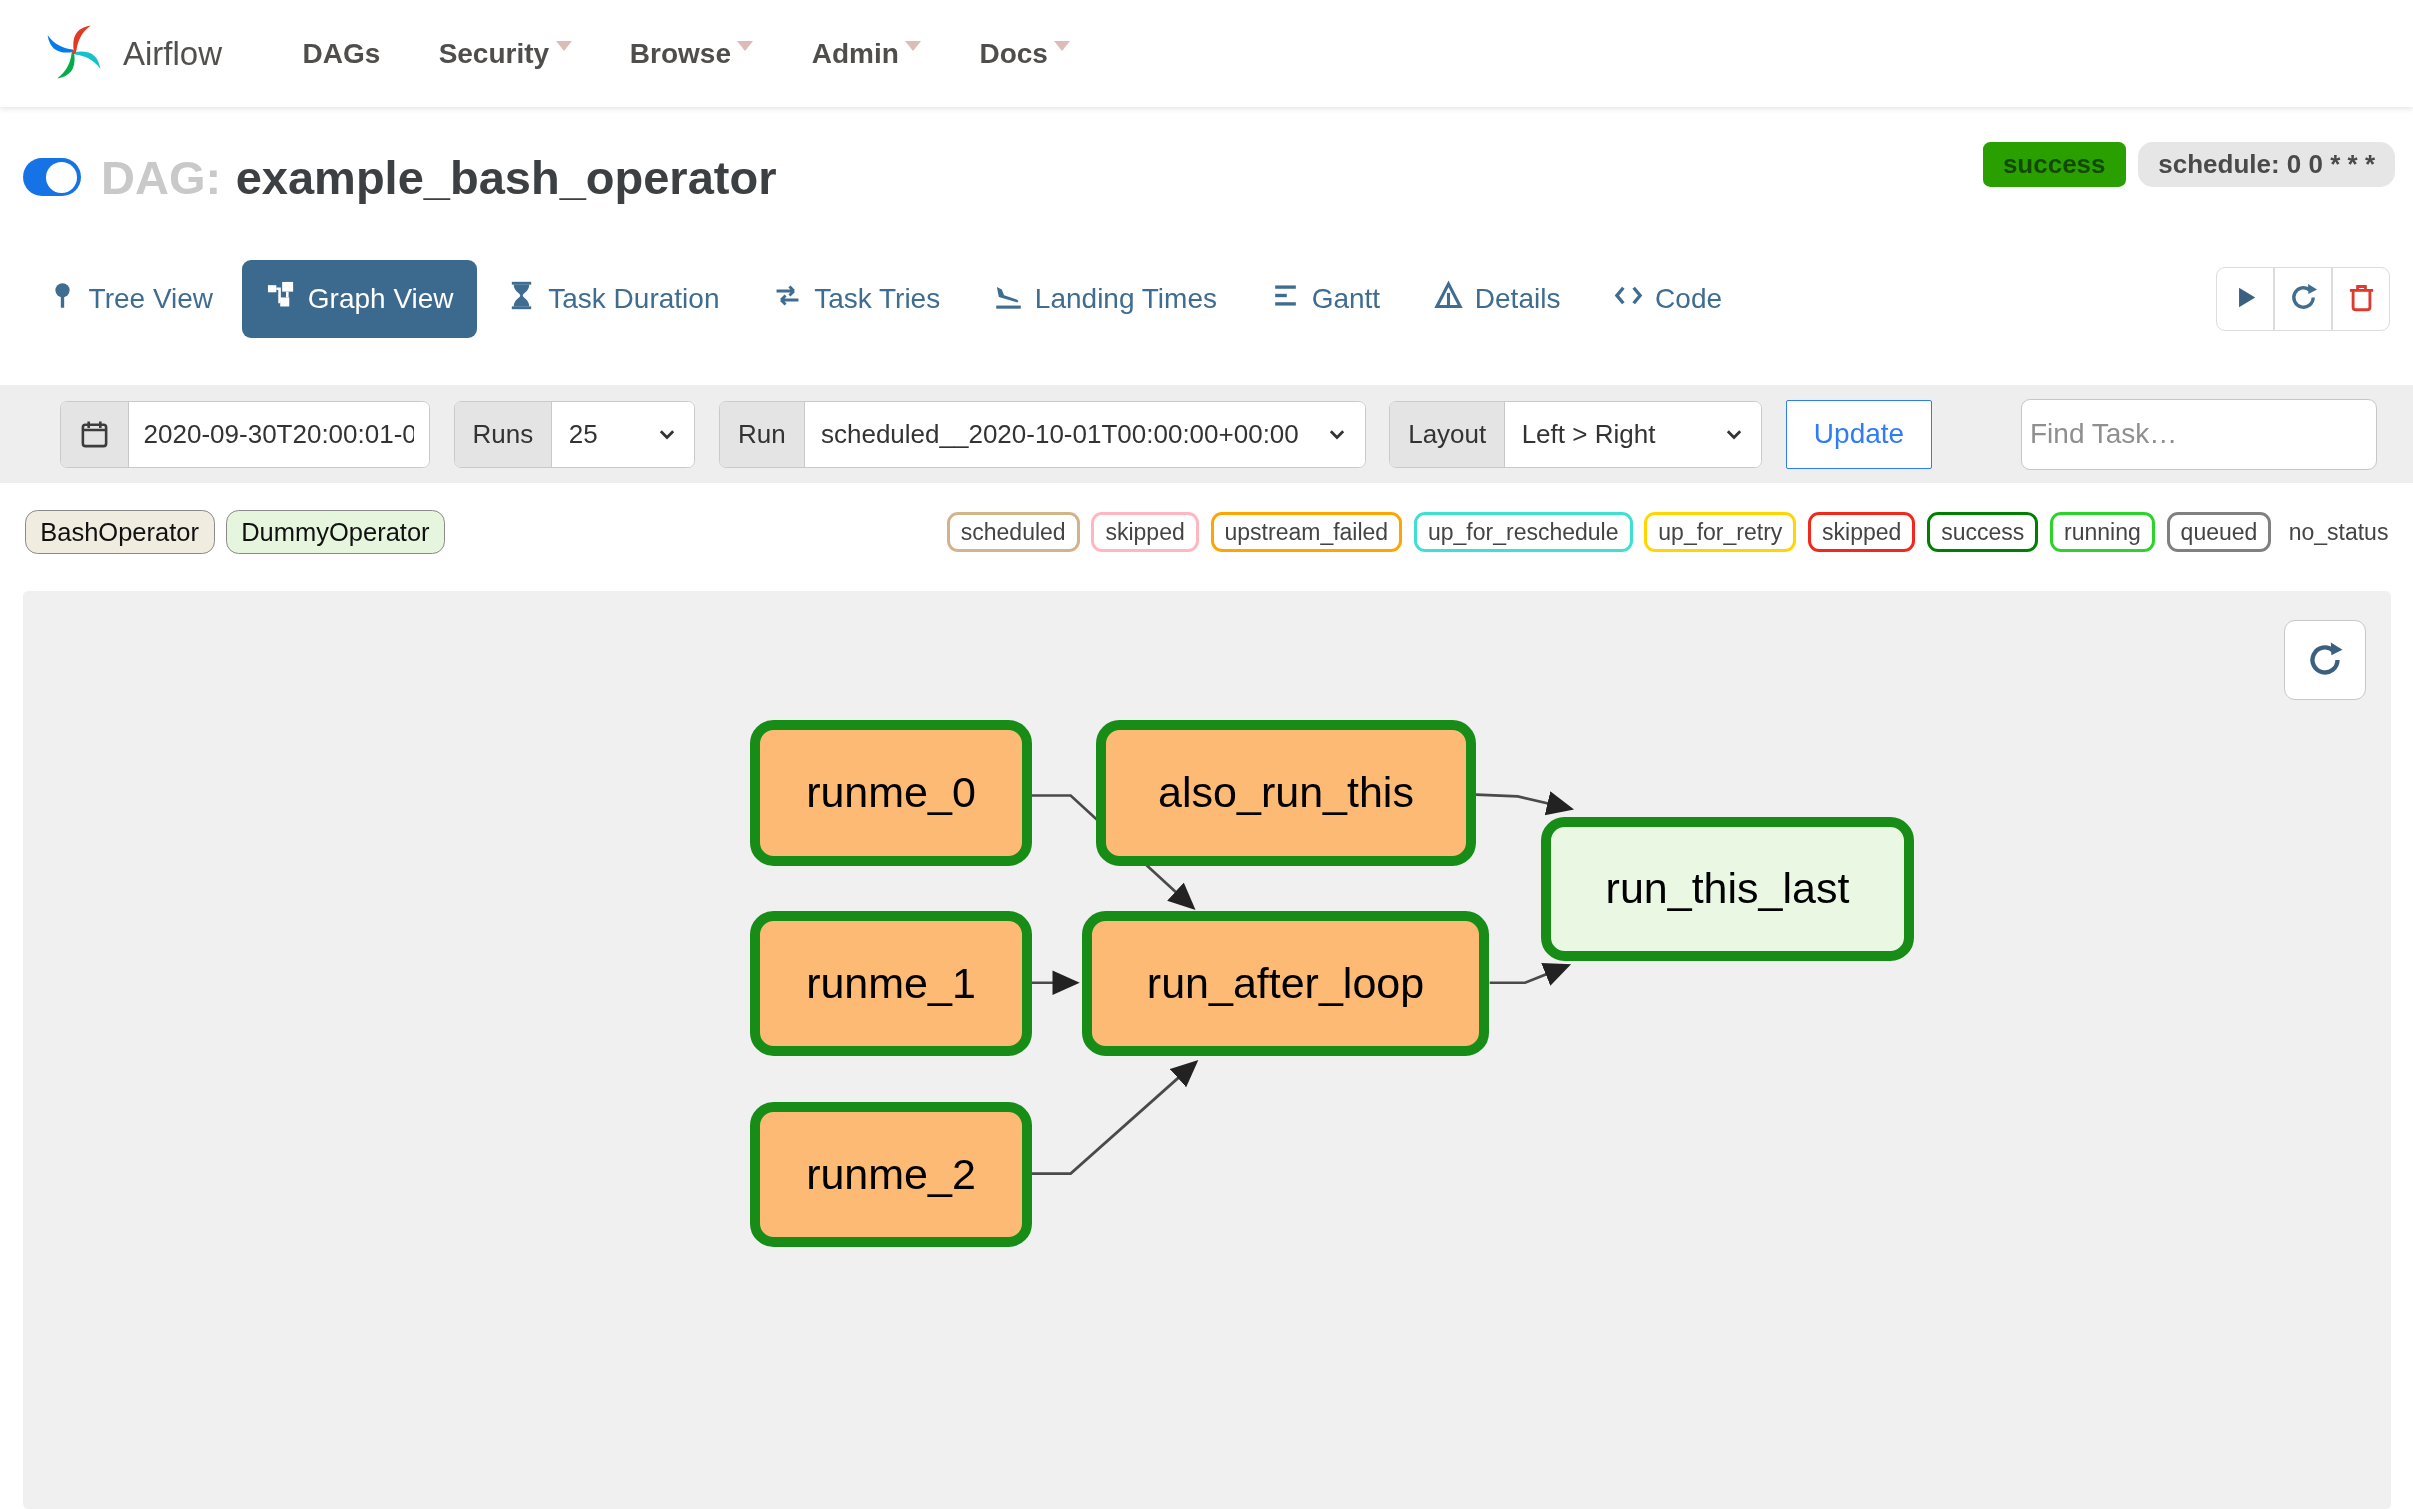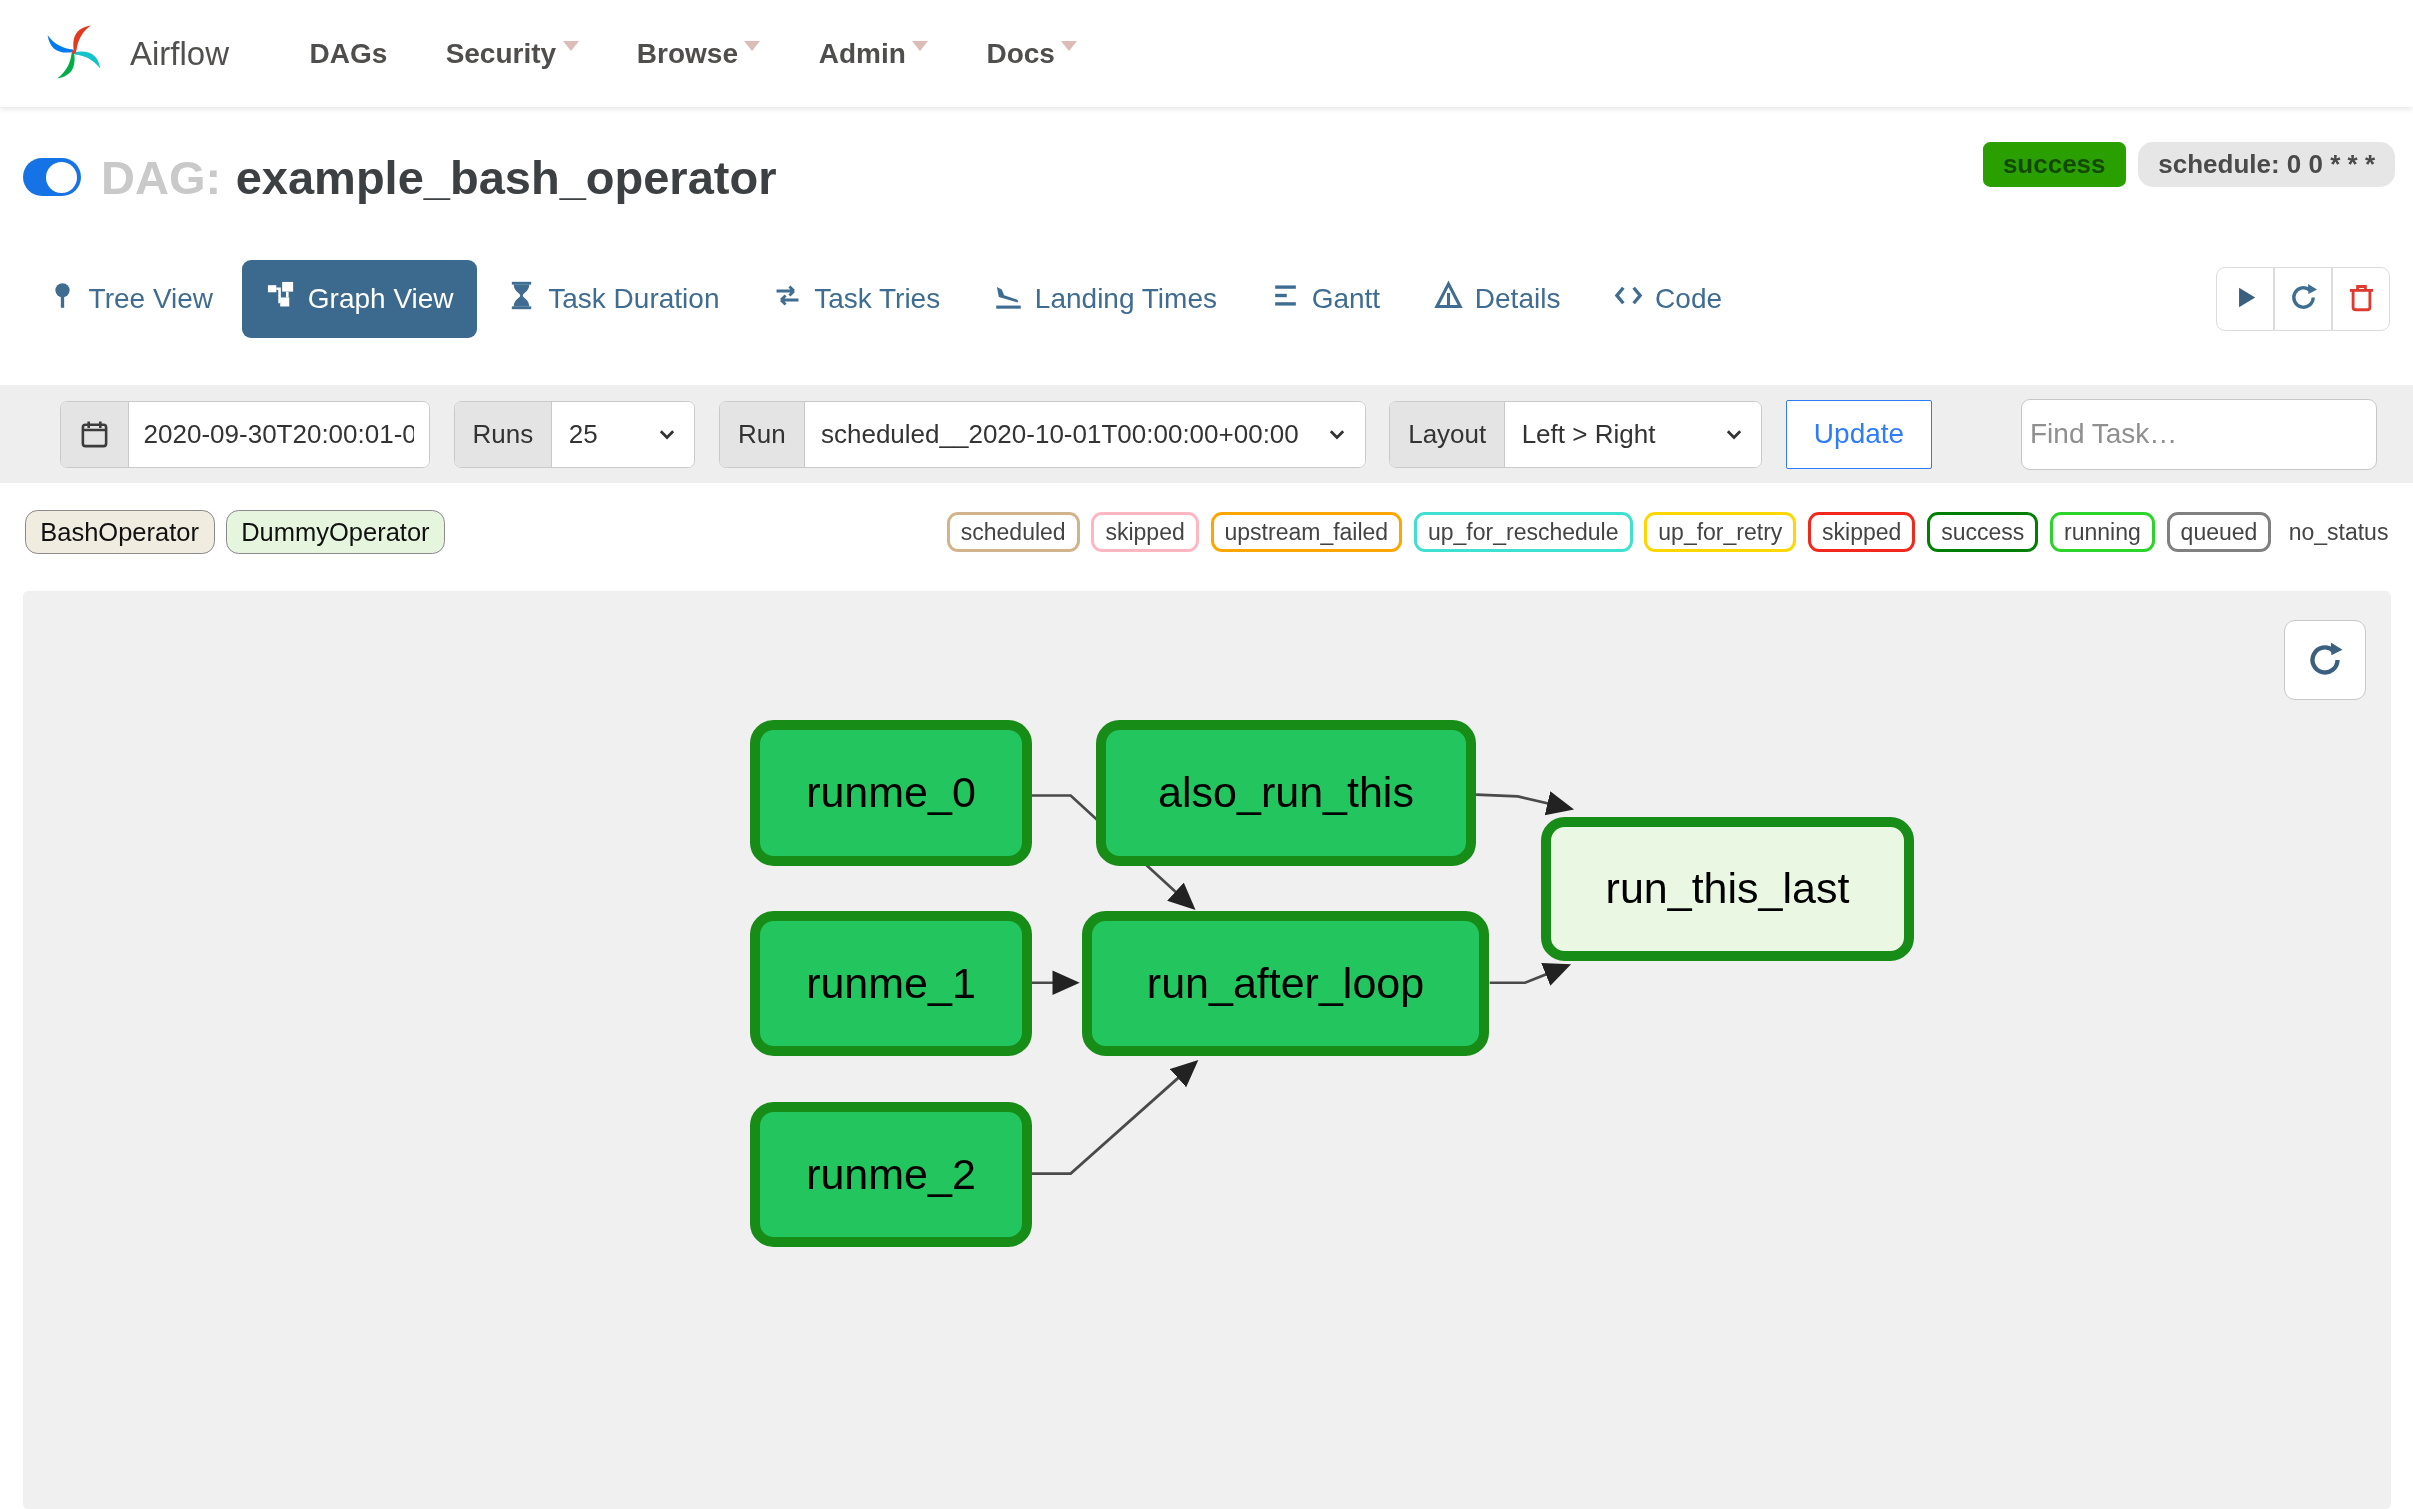--- a/index.html
+++ b/index.html
@@ -2,21 +2,21 @@
 <html style="font-size:14.6px"><head>
 <meta charset="utf-8">
 <style>
   * { margin:0; padding:0; box-sizing:border-box; }
   html,body { width:2413px; height:1510px; background:#fff; overflow:hidden;
               font-family:"Liberation Sans", sans-serif; color:#3c4043; }
 
   
   .navbar { height:107px; display:flex; align-items:center; padding:0 36px 0 44px;
             background:#fff; box-shadow:0 2.7px 5.5px rgba(0,0,0,.10); position:relative; z-index:5; }
-  .brand { display:flex; align-items:center; gap:26px; margin-right:55px; }
+  .brand { display:flex; align-items:center; gap:19px; margin-right:55px; }
   .brand-name { font-size:33px; color:#51504f; }
   .nav-items { display:flex; align-items:center; gap:7.3px; flex:1; }
   .nav-item { display:flex; align-items:flex-start; gap:6.4px; padding:18px 25.5px; cursor:pointer; }
   .nav-item .lbl { font-size:28px; font-weight:600; color:#4f4e4d; }
   .caret { width:0; height:0; border-left:8.2px solid transparent; border-right:8.2px solid transparent;
            border-top:10px solid #dcbcb6; margin-top:3.6px; }
   .nav-right { display:flex; align-items:center; gap:12.7px; }
   .clock { font-size:28px; font-weight:700; color:#3f3f3f; }
   .caret-gray { border-top-color:#c9c9c9; }
   .avatar { width:56px; height:56px; border-radius:50%; background:#cfe0f7; color:#1a73e8;
@@ -78,21 +78,21 @@
   
   .graph-panel { position:relative; margin:33px 23px 0 23px; width:2368px; height:918px;
                  background:#f0f0f0; border-radius:5.5px; }
   .graph-refresh { position:absolute; top:29px; right:25.5px; width:82px; height:80px; background:#fff;
                    border:1.8px solid #c8c8c8; border-radius:11px; display:flex; align-items:center;
                    justify-content:center; cursor:pointer; }
   .graph-refresh svg { width:40px; height:40px; }
   .edges { position:absolute; left:0; top:0; width:100%; height:100%; }
   .node { position:absolute; border:10px solid #178c17; border-radius:23.6px; display:flex;
           align-items:center; justify-content:center; font-size:43px; color:#000; cursor:pointer; }
-  .node.bash { background:#22c55e; }
+  .node.bash { background:#fdba74; }
   .node.dummy { background:#e9f7e3; }
 </style>
 </head>
 <body>
 
 <header class="navbar">
   <div class="brand">
     <span>
       <svg width="60" height="60" viewBox="0 0 100 100">
         <path d="M50 50 C46 24 54 10 78 6 C62 18 56 32 54 48 Z" fill="#e43921"></path>

